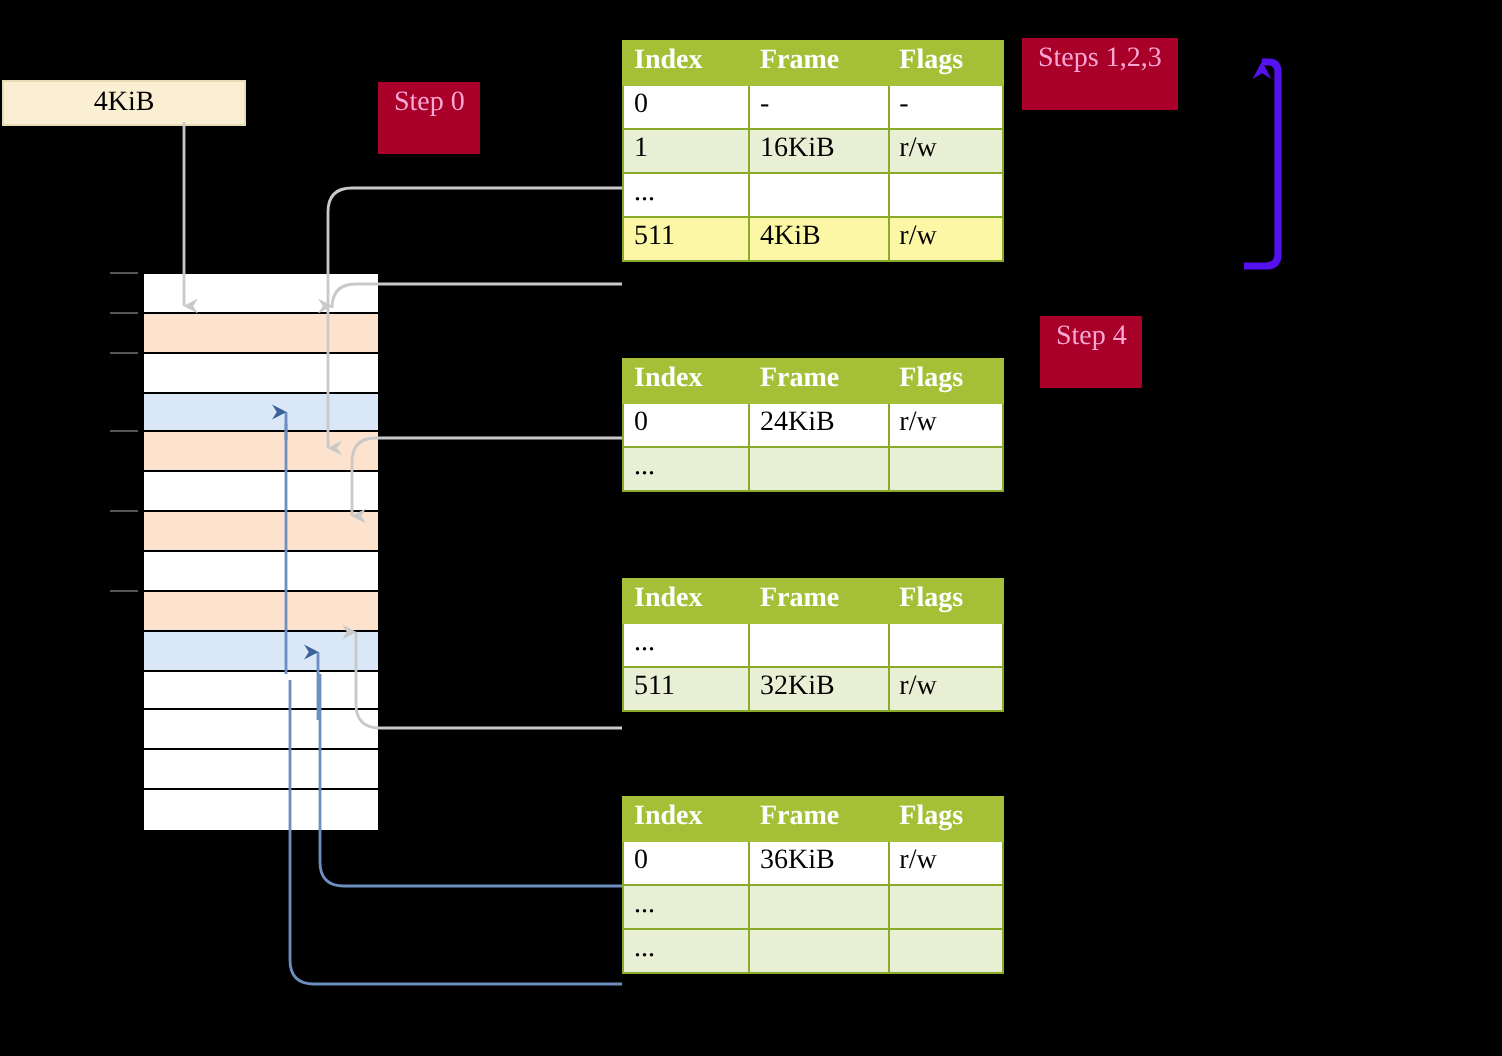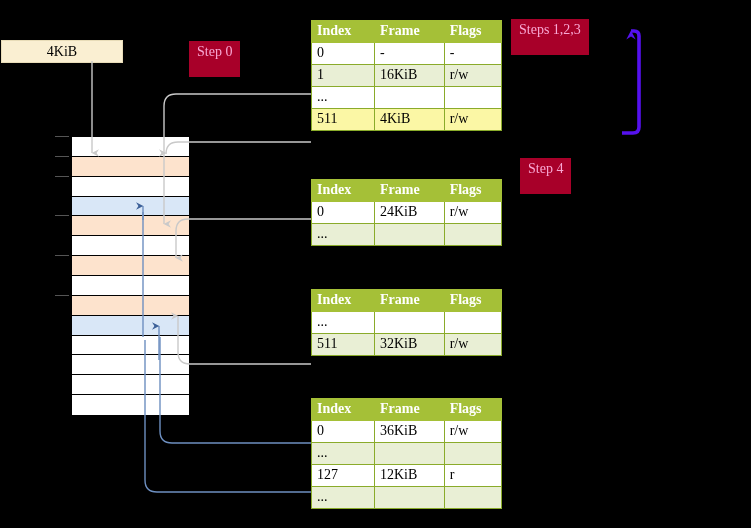--- a/index.html
+++ b/index.html
@@ -195,25 +195,20 @@
         <tr class="rw-white">
           <td>0</td>
           <td>36KiB</td>
           <td>r/w</td>
         </tr>
         <tr class="rw-tint">
           <td>...</td>
           <td></td>
           <td></td>
         </tr>
-        <tr class="rw-white">
-          <td>127</td>
-          <td>12KiB</td>
-          <td>r</td>
-        </tr>
         <tr class="rw-tint">
           <td>...</td>
           <td></td>
           <td></td>
         </tr>
       </tbody>
     </table>
 
   <svg id="wires" viewBox="0 0 751 528" xmlns="http://www.w3.org/2000/svg">
     <defs>

